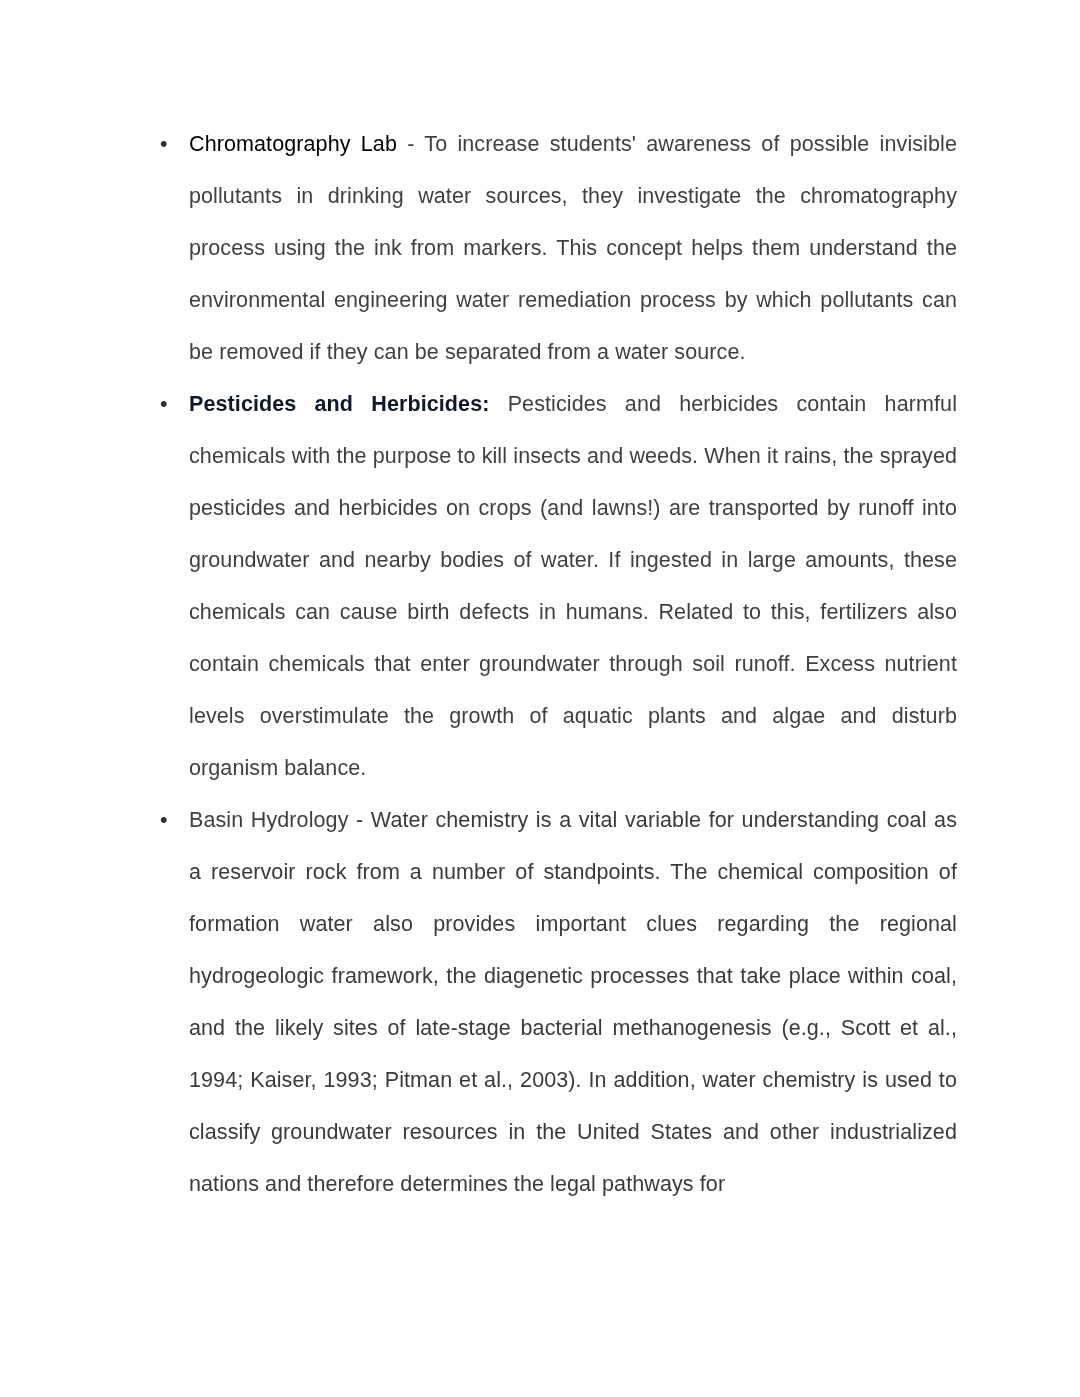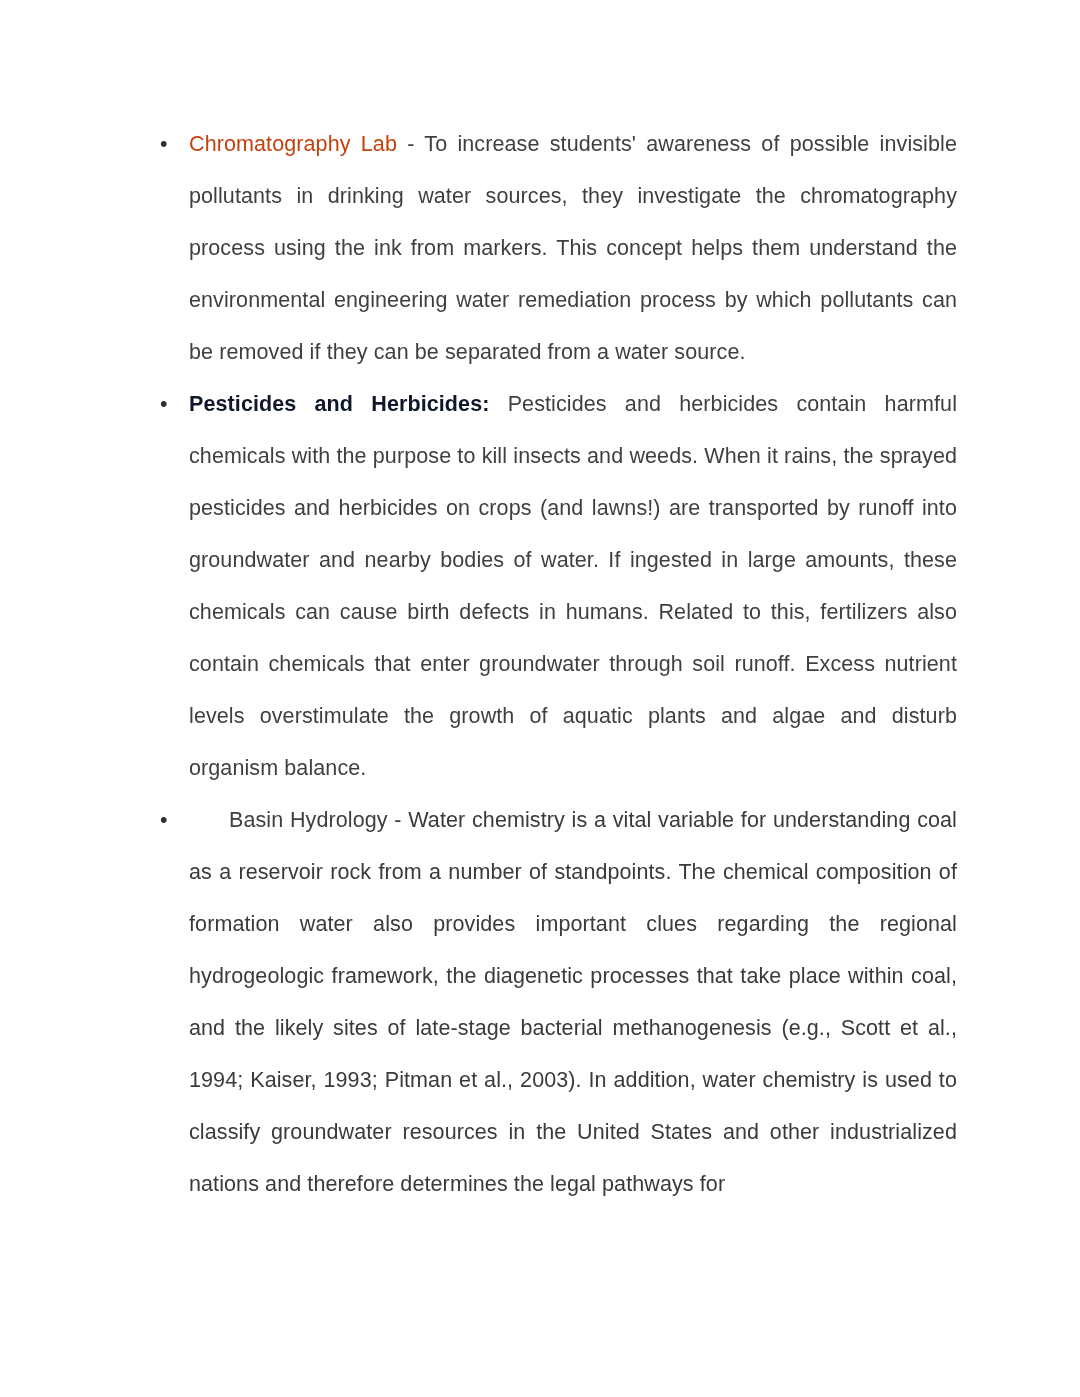--- a/index.html
+++ b/index.html
@@ -57,32 +57,31 @@
     left: 5px;
     top: 0;
     width: 12px;
     line-height: 52px;
     font-size: 21.5px;
     color: #2f2f2f;
     text-align: left;
   }
 
   .link-text {
-    color: #c2410c;
+    color: #000000;
     margin-top: 48px;
   }
 
   .bold-lead {
     font-weight: bold;
     color: #0f172a;
   }
 
   .plain-lead {
     color: #3f3f3f;
-    margin-left: 40px;
   }
 
   
   .item-basin {
     color: #3a3a3a;
   }
 </style>
 </head>
 <body>
 

